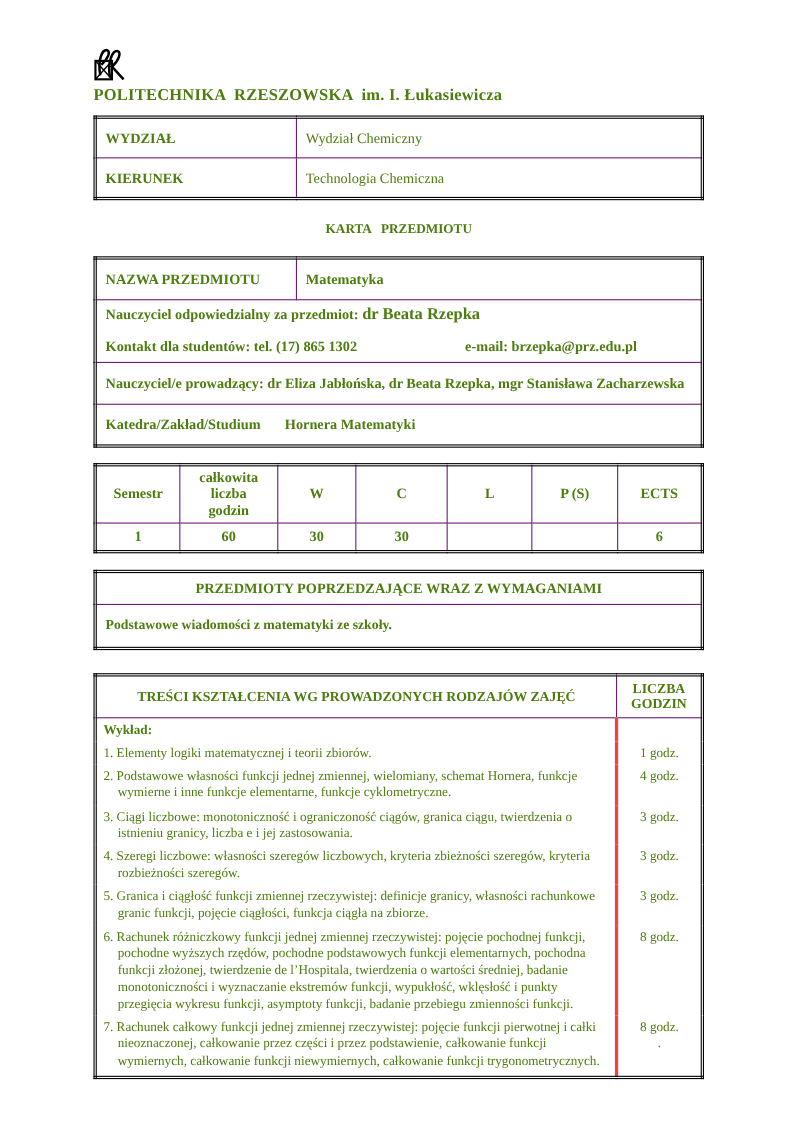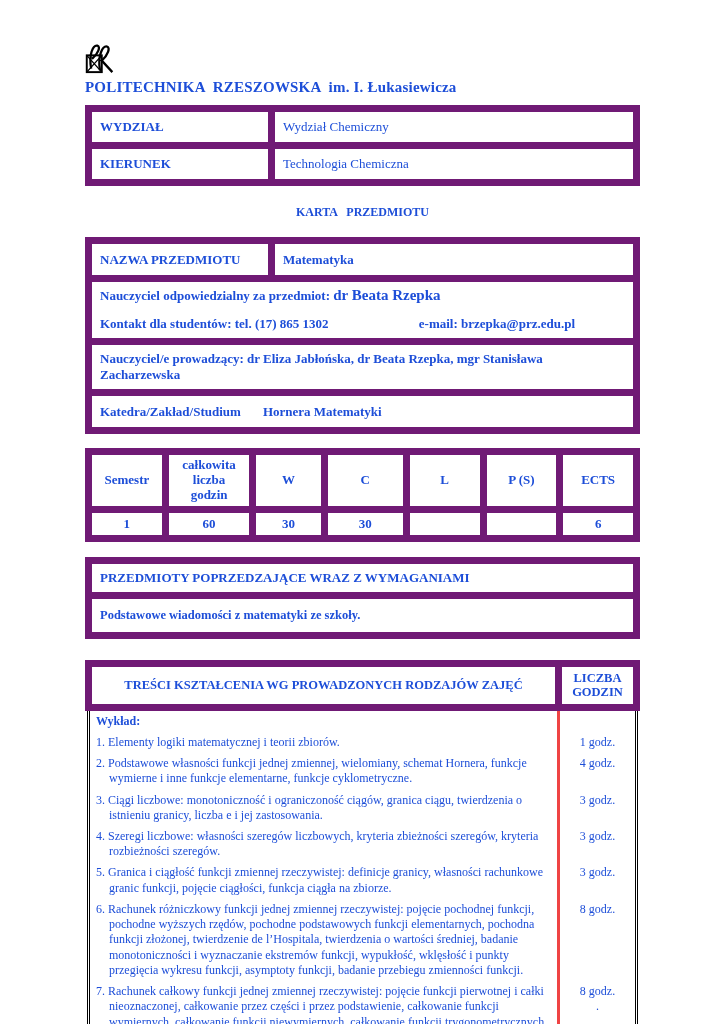--- a/index.html
+++ b/index.html
@@ -1,29 +1,29 @@
 <!DOCTYPE html>
 <html><head>
 <meta charset="utf-8">
 <style>
   * { box-sizing: border-box; }
   html, body { margin: 0; padding: 0; background: #ffffff; }
   .page {
     width: 725px; height: 1024px; margin: 0 auto; background: #ffffff;
     padding: 42px 85px 30px 85px; overflow: hidden;
-    font-family: "Liberation Serif", "DejaVu Serif", serif; color: #1d4ed8;
+    font-family: "Liberation Serif", "DejaVu Serif", serif; color: #4d7c0f;
   }
   
   .doc-header { margin-bottom: 9px; }
   .logo-wrap { height: 34px; }
   .uni-title { font-size: 15px; font-weight: bold; white-space: pre; margin-top: 3px; letter-spacing: 0.2px; }
   
   table { border-collapse: collapse; width: 100%; table-layout: fixed; }
   .tbl { border: 3px double #000; }
-  .tbl td, .tbl th { border: 7px solid #701a75; padding: 6px 8px; vertical-align: middle; }
+  .tbl td, .tbl th { border: 1px solid #701a75; padding: 6px 8px; vertical-align: middle; }
   
   .info-tbl td { height: 37px; font-size: 13px; }
   .info-tbl .lbl { width: 183px; font-weight: bold; }
   .info-tbl .val { font-weight: normal; }
   
   .card-title { text-align: center; font-size: 12px; font-weight: bold; white-space: pre; margin: 19px 0 17px 0; }
   
   .subj-tbl td { font-size: 13px; font-weight: bold; }
   .subj-tbl .lbl { width: 183px; height: 38px; }
   .subj-name { font-size: 15px; }
@@ -34,21 +34,21 @@
   .lect-row td, .dept-row td { height: 38px; }
   
   .sem-wrap { margin-top: 14px; }
   .sem-tbl th, .sem-tbl td { text-align: center; font-size: 13px; font-weight: bold; padding: 3px 4px; }
   .sem-tbl th { white-space: pre-line; line-height: 1.15; height: 50px; }
   .sem-tbl td { height: 26px; }
   .c-sem { width: 14%; } .c-tot { width: 16%; } .c-w { width: 13%; }
   .c-c { width: 15%; } .c-l { width: 14%; } .c-p { width: 14%; } .c-e { width: 14%; }
   
   .pre-wrap { margin-top: 15px; }
-  .pre-tbl .hdr { text-align: left; font-weight: bold; font-size: 13px; height: 30px; }
+  .pre-tbl .hdr { text-align: center; font-weight: bold; font-size: 13px; height: 30px; }
   .pre-tbl .bod { font-weight: bold; font-size: 12.5px; height: 40px; }
   
   .syl-wrap { margin-top: 21px; }
   .syl-tbl th { font-size: 12.5px; font-weight: bold; text-align: center; line-height: 1.15; padding: 4px 6px; }
   .syl-tbl .h-hours { width: 78px; white-space: pre-line; }
   .syl-tbl td { border: none; font-size: 12px; padding: 3px 6px; vertical-align: top; line-height: 1.27; }
   .syl-tbl td.hours { border-left: 3px solid #ef4444; text-align: center; white-space: pre-line; }
   .syl-tbl tr.first-body td { padding-top: 3px; }
   .syl-tbl tr.last-body td { padding-bottom: 6px; }
   .section-label { font-weight: bold; }

